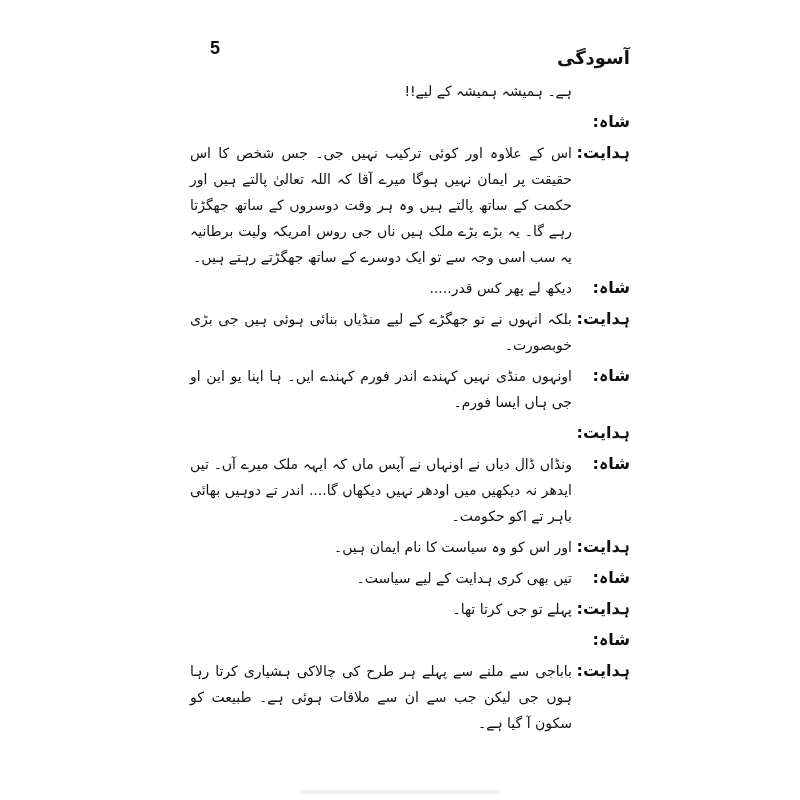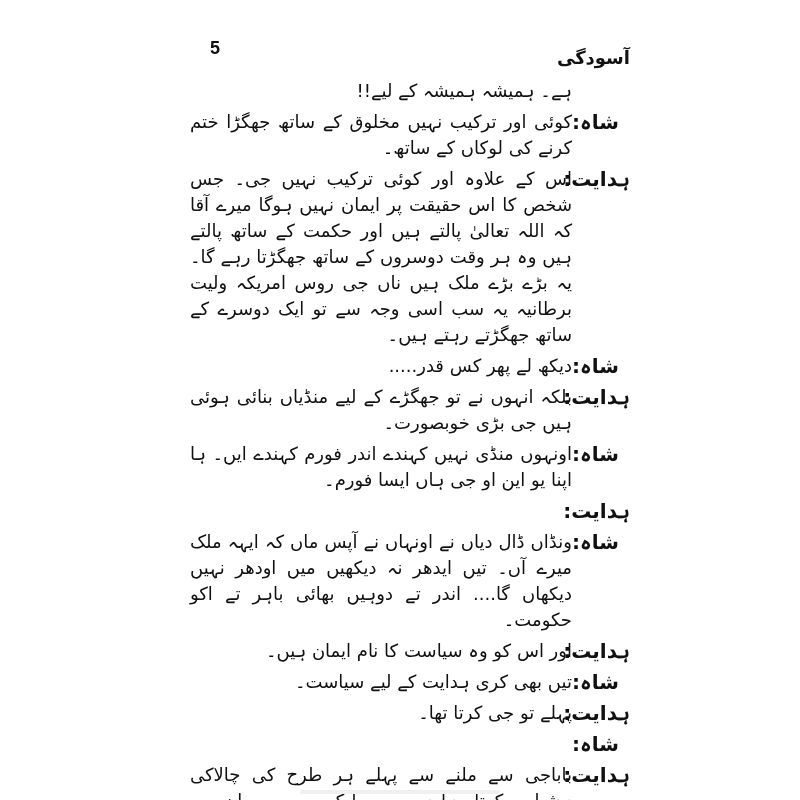--- a/index.html
+++ b/index.html
@@ -57,29 +57,29 @@
     .entry {
       display: flex;
       flex-direction: row;
       align-items: flex-start;
       direction: rtl;
       margin-bottom: 5px;
     }
     .speaker {
       width: 58px;
       flex: 0 0 58px;
-      font-size: 20px;
+      font-size: 16px;
       font-weight: bold;
-      text-align: left;
+      text-align: right;
       line-height: 26px;
       padding-right: 10px;
     }
     .speech {
       flex: 1;
-      font-size: 18px;
+      font-size: 14px;
       line-height: 26px;
       text-align: justify;
       text-align-last: right;
       padding-left: 30px;
     }
     .speaker.empty { visibility: hidden; }
     .bottom-smudge {
       position: absolute;
       left: 300px;
       top: 790px;
@@ -97,21 +97,20 @@
     <span class="running-title">آسودگی</span>
   </div>
 
   <div class="body">
     <div class="entry">
       <span class="speaker empty"></span>
       <span class="speech">ہے۔ ہمیشہ ہمیشہ کے لیے!!</span>
     </div>
     <div class="entry">
       <span class="speaker">شاہ:</span>
-      <span class="speech">کوئی اور ترکیب نہیں مخلوق کے ساتھ جھگڑا ختم کرنے کی لوکاں کے ساتھ۔</span>
     </div>
     <div class="entry">
       <span class="speaker">ہدایت:</span>
       <span class="speech">اس کے علاوہ اور کوئی ترکیب نہیں جی۔ جس شخص کا اس حقیقت پر ایمان نہیں ہوگا میرے آقا کہ اللہ تعالیٰ پالتے ہیں اور حکمت کے ساتھ پالتے ہیں وہ ہر وقت دوسروں کے ساتھ جھگڑتا رہے گا۔ یہ بڑے بڑے ملک ہیں ناں جی روس امریکہ ولیت برطانیہ یہ سب اسی وجہ سے تو ایک دوسرے کے ساتھ جھگڑتے رہتے ہیں۔</span>
     </div>
     <div class="entry">
       <span class="speaker">شاہ:</span>
       <span class="speech">دیکھ لے پھر کس قدر.....</span>
     </div>
     <div class="entry">

